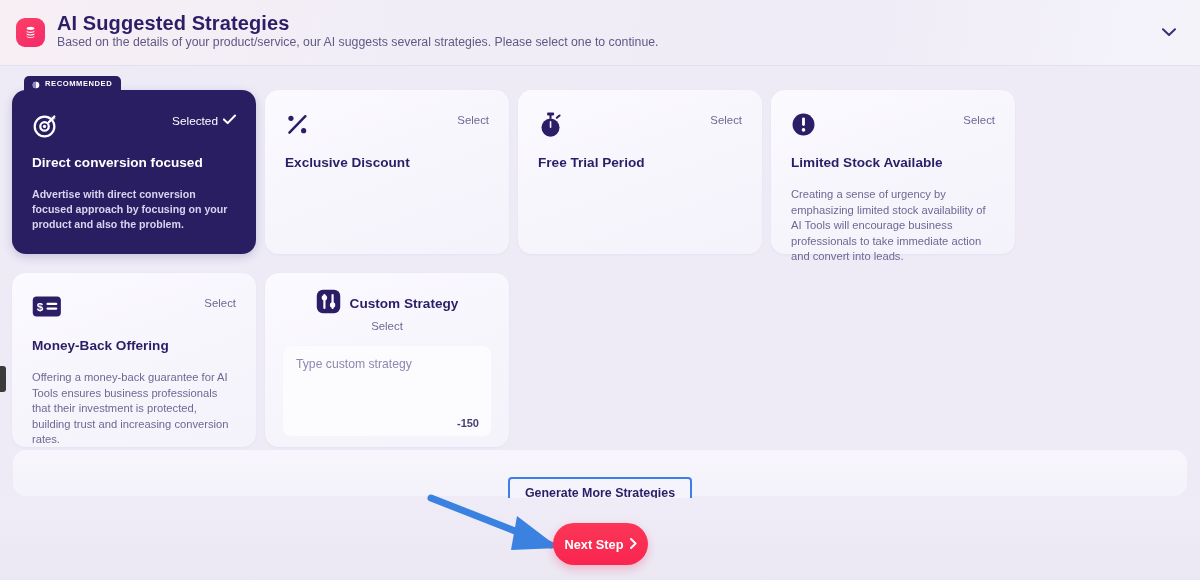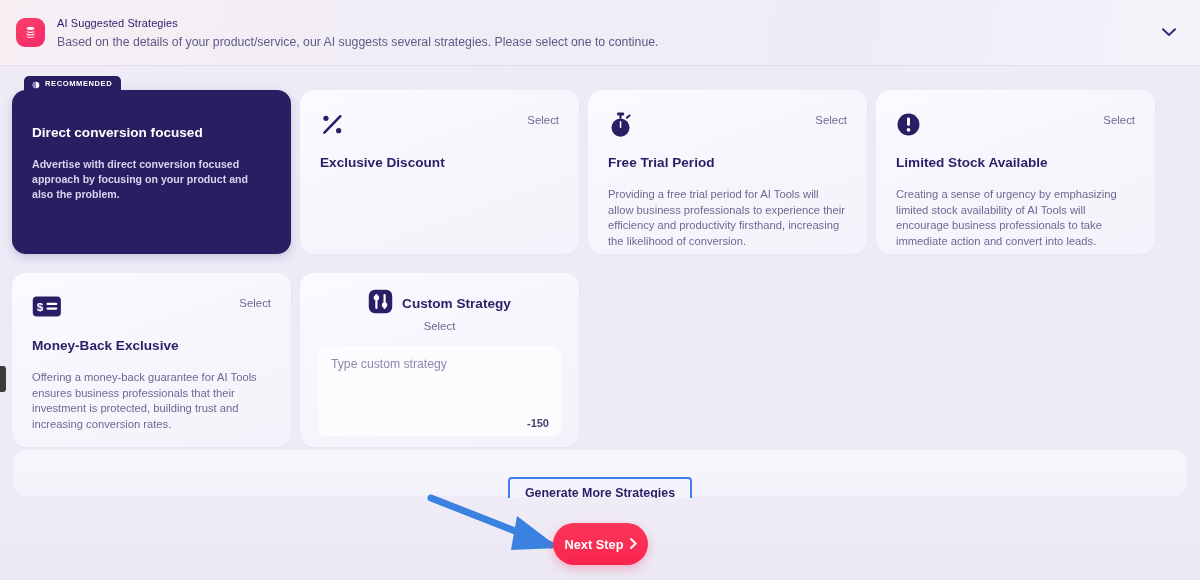--- a/index.html
+++ b/index.html
@@ -35,22 +35,22 @@
     background: linear-gradient(150deg, #fb3f66 0%, #f5296a 100%);
     display: flex; align-items: center; justify-content: center;
     flex: 0 0 auto;
     margin-right: 12px;
   }
   .logo-badge svg { display:block; }
 
   .header-text { flex: 1 1 auto; min-width: 0; }
 
   .header-title {
-    font-size: 11px;
-    font-weight: normal;
+    font-size: 20px;
+    font-weight: bold;
     color: #2b1e66;
     letter-spacing: .1px;
     line-height: 19px;
   }
   .header-sub {
     font-size: 12.3px;
     color: #5f5a86;
     line-height: 17px;
     margin-top: 1px;
   }
@@ -66,21 +66,21 @@
   .grid {
     position: absolute;
     left: 12px; top: 90px;
     width: 1176px;
     display: flex;
     flex-wrap: wrap;
     gap: 19px 9px;
   }
 
   .card {
-    width: 279px;
+    width: 244px;
     border-radius: 14px;
     position: relative;
     padding: 22px 20px 18px 20px;
   }
 
   .card.plain {
     height: 164px;
     background: linear-gradient(160deg, #fbfaff 0%, #f7f5fc 55%, #f4f2fa 100%);
     box-shadow: 0 1px 3px rgba(70,50,130,.05);
   }
@@ -296,20 +296,39 @@
   <div class="card selected">
     <div class="rec-tab">
       <span>
         <svg width="8" height="8" viewBox="0 0 12 12" aria-hidden="true">
           <circle cx="6" cy="6" r="5" fill="#ffffff"></circle>
           <path d="M6 1a5 5 0 0 0 0 10z" fill="#8d86c9"></path>
         </svg>
       </span>
       <span class="rec-tab-label">RECOMMENDED</span>
     </div>
+    <div class="card-top">
+      <span class="card-icon">
+        <svg width="27" height="27" viewBox="0 0 28 28" aria-hidden="true">
+          <circle cx="13" cy="15" r="10.2" fill="none" stroke="#ffffff" stroke-width="2.3"></circle>
+          <circle cx="13" cy="15" r="4.4" fill="none" stroke="#ffffff" stroke-width="2.3"></circle>
+          <circle cx="13" cy="15" r="1.7" fill="#ffffff"></circle>
+          <path d="M17.4 10.6 L23.2 4.6" stroke="#ffffff" stroke-width="2.3" stroke-linecap="round"></path>
+          <path d="M20.4 2.2 L20.7 6.6 L25.2 7.0 L21.2 8.0 Z" fill="#ffffff"></path>
+        </svg>
+      </span>
+      <span class="selected-label">
+        <span>Selected</span>
+        <span>
+          <svg width="13" height="11" viewBox="0 0 14 11" aria-hidden="true">
+            <path d="M1 5.4 L5 9.4 L13 1.2" stroke="#ffffff" stroke-width="2.2" fill="none" stroke-linecap="round" stroke-linejoin="round"></path>
+          </svg>
+        </span>
+      </span>
+    </div>
     <div class="card-title">Direct conversion focused</div>
     <div class="card-desc">Advertise with direct conversion focused approach by focusing on your product and also the problem.</div>
   </div>
 
   <div class="card plain">
     <div class="card-top">
       <span class="card-icon">
         <svg width="25" height="25" viewBox="0 0 26 26" aria-hidden="true">
           <circle cx="6.2" cy="6.6" r="2.7" fill="#2b1e66"></circle>
           <circle cx="19.4" cy="19.4" r="2.7" fill="#2b1e66"></circle>
@@ -328,21 +347,20 @@
           <rect x="9.4" y="0.6" width="7.4" height="3.1" rx="1.2" fill="#2b1e66"></rect>
           <circle cx="13" cy="16.2" r="9.4" fill="#2b1e66"></circle>
           <rect x="11.9" y="3.0" width="2.2" height="4.0" fill="#2b1e66"></rect>
           <rect x="12.2" y="9.4" width="1.7" height="7.2" rx="0.8" fill="#f7f5fc"></rect>
           <path d="M19.6 6.0 L22.4 3.6" stroke="#2b1e66" stroke-width="2.2" stroke-linecap="round"></path>
         </svg>
       </span>
       <span class="select-label">Select</span>
     </div>
     <div class="card-title">Free Trial Period</div>
-    <div class="card-desc">Providing a free trial period for AI Tools will allow business professionals to experience their efficiency and productivity firsthand, increasing the likelihood of conversion.</div>
   </div>
 
   <div class="card plain">
     <div class="card-top">
       <span class="card-icon">
         <svg width="25" height="25" viewBox="0 0 26 26" aria-hidden="true">
           <circle cx="13" cy="13" r="11.4" fill="#2b1e66"></circle>
           <rect x="11.5" y="5.6" width="3.0" height="9.0" rx="1.5" fill="#ffffff"></rect>
           <circle cx="13" cy="18.6" r="1.9" fill="#ffffff"></circle>
         </svg>
@@ -358,21 +376,21 @@
       <span class="card-icon">
         <svg width="30" height="23" viewBox="0 0 32 24" aria-hidden="true">
           <rect x="0.8" y="1.2" width="30" height="21.5" rx="4.2" fill="#2b1e66"></rect>
           <text x="8.6" y="16.6" font-family="Liberation Sans, sans-serif" font-size="12.6" font-weight="bold" fill="#ffffff" text-anchor="middle">$</text>
           <rect x="15.4" y="8.0" width="11.6" height="2.4" rx="1.2" fill="#ffffff"></rect>
           <rect x="15.4" y="13.0" width="11.6" height="2.4" rx="1.2" fill="#ffffff"></rect>
         </svg>
       </span>
       <span class="select-label">Select</span>
     </div>
-    <div class="card-title">Money-Back Exclusive</div>
+    <div class="card-title">Money-Back Offering</div>
     <div class="card-desc">Offering a money-back guarantee for AI Tools ensures business professionals that their investment is protected, building trust and increasing conversion rates.</div>
   </div>
 
   <div class="card plain custom">
     <div class="custom-head">
       <div class="custom-head-left">
         <span class="card-icon">
           <svg width="25" height="25" viewBox="0 0 26 26" aria-hidden="true">
             <rect x="0.8" y="0.8" width="24.4" height="24.4" rx="6.4" fill="#2b1e66"></rect>
             <rect x="7.6" y="5.2" width="2.3" height="15.6" rx="1.15" fill="#ffffff"></rect>

